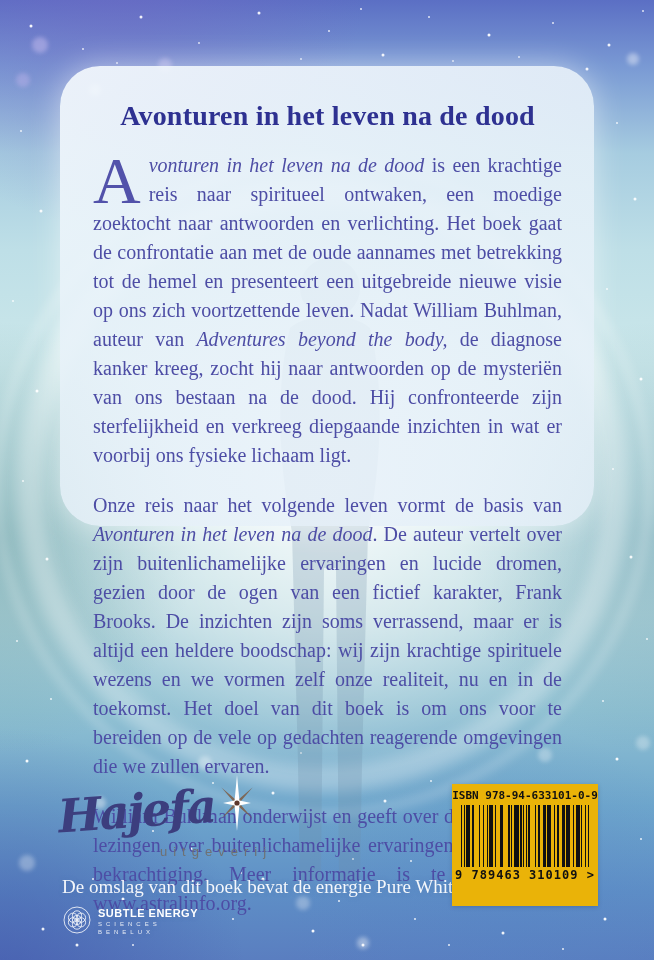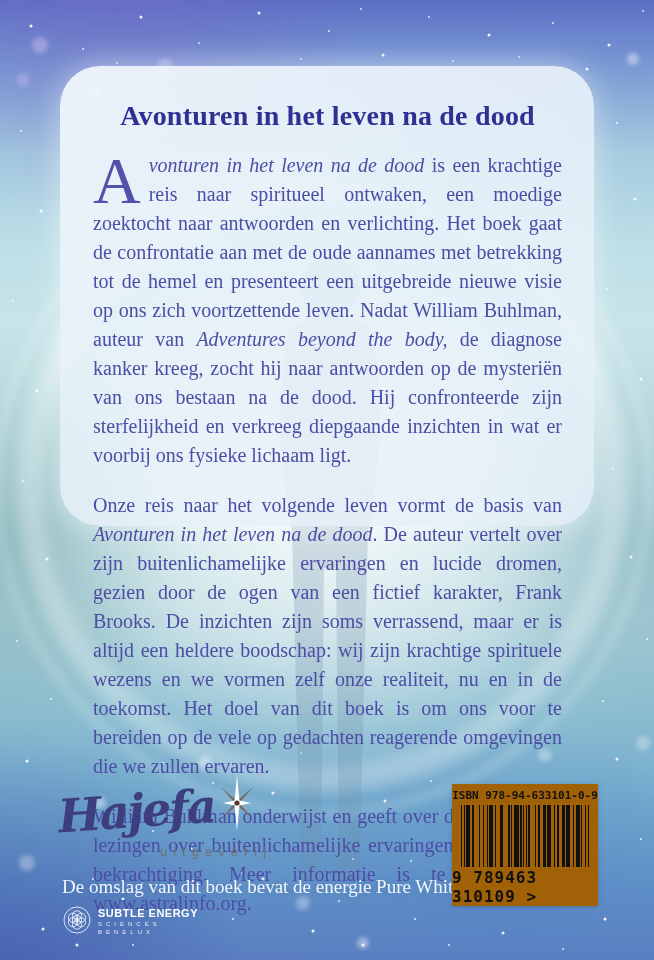--- a/index.html
+++ b/index.html
@@ -96,26 +96,26 @@
   .se-logo{display:flex;align-items:flex-end;gap:6px;}
   .se-text{display:flex;flex-direction:column;line-height:1;}
   .se-name{font-family:"Liberation Sans", sans-serif;font-weight:bold;font-size:11px;
     letter-spacing:.5px;color:#fff;}
   .se-row2{font-family:"Liberation Sans", sans-serif;font-size:6px;letter-spacing:4px;
     color:rgba(255,255,255,.85);margin-top:2px;}
   .se-row3{font-family:"Liberation Sans", sans-serif;font-size:6px;letter-spacing:4px;
     color:rgba(255,255,255,.85);margin-top:2px;}
 
   
-  .barcode{position:absolute;left:452px;top:784px;width:146px;height:122px;background:#a16207;
+  .barcode{position:absolute;left:452px;top:784px;width:146px;height:122px;background:#eab308;
     box-shadow:0 1px 4px rgba(40,70,110,.3);display:flex;flex-direction:column;align-items:center;}
   .isbn{font-family:"DejaVu Sans Mono", monospace;font-size:11px;font-weight:bold;color:#111;
     margin-top:5px;letter-spacing:0;}
   .bars{margin-top:3px;width:128px;height:62px;}
-  .bc-number{font-family:"DejaVu Sans Mono", monospace;font-size:16px;font-weight:bold;
+  .bc-number{font-family:"DejaVu Sans Mono", monospace;font-size:12px;font-weight:bold;
     color:#111;margin-top:1px;letter-spacing:1px;}
 </style>
 </head>
 <body>
 
 <div class="bg"></div>
 <div class="glow"></div>
 <div class="ring2"></div>
 <div class="ring"></div>
 <div class="dots"></div>

